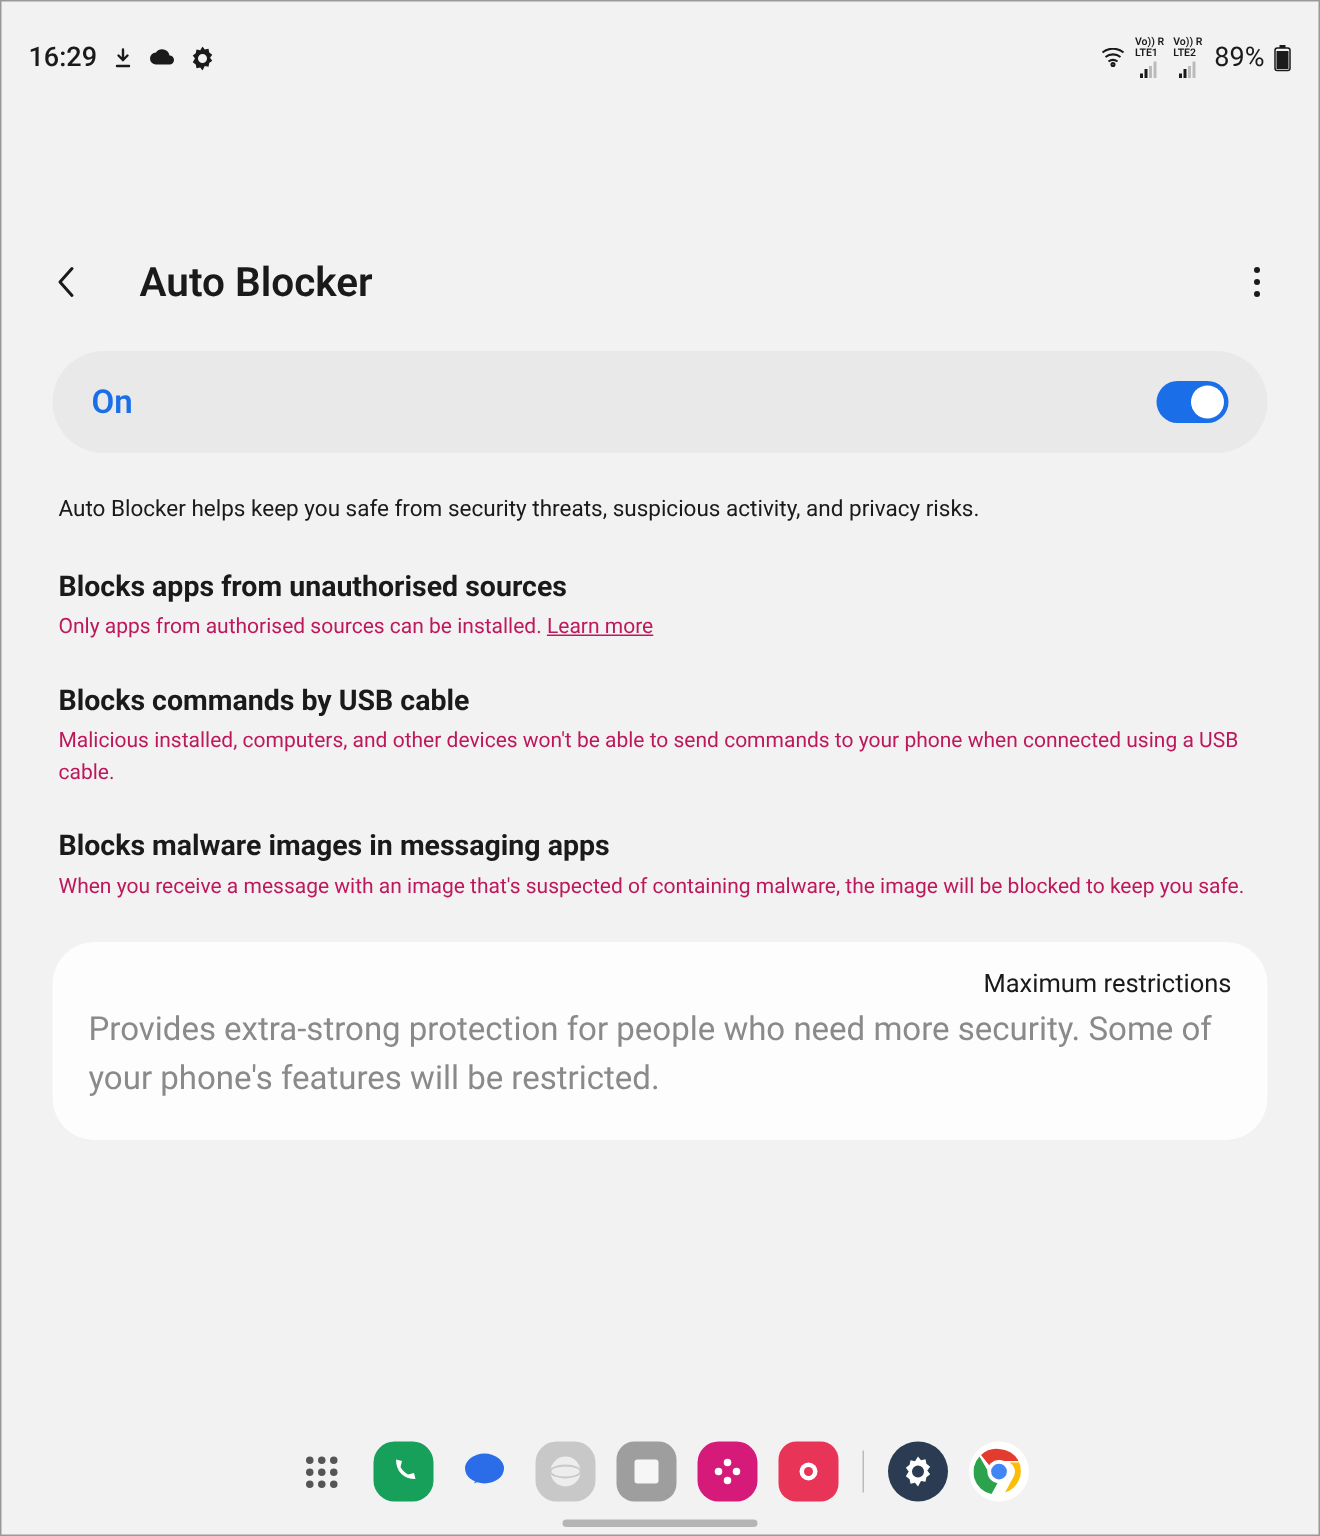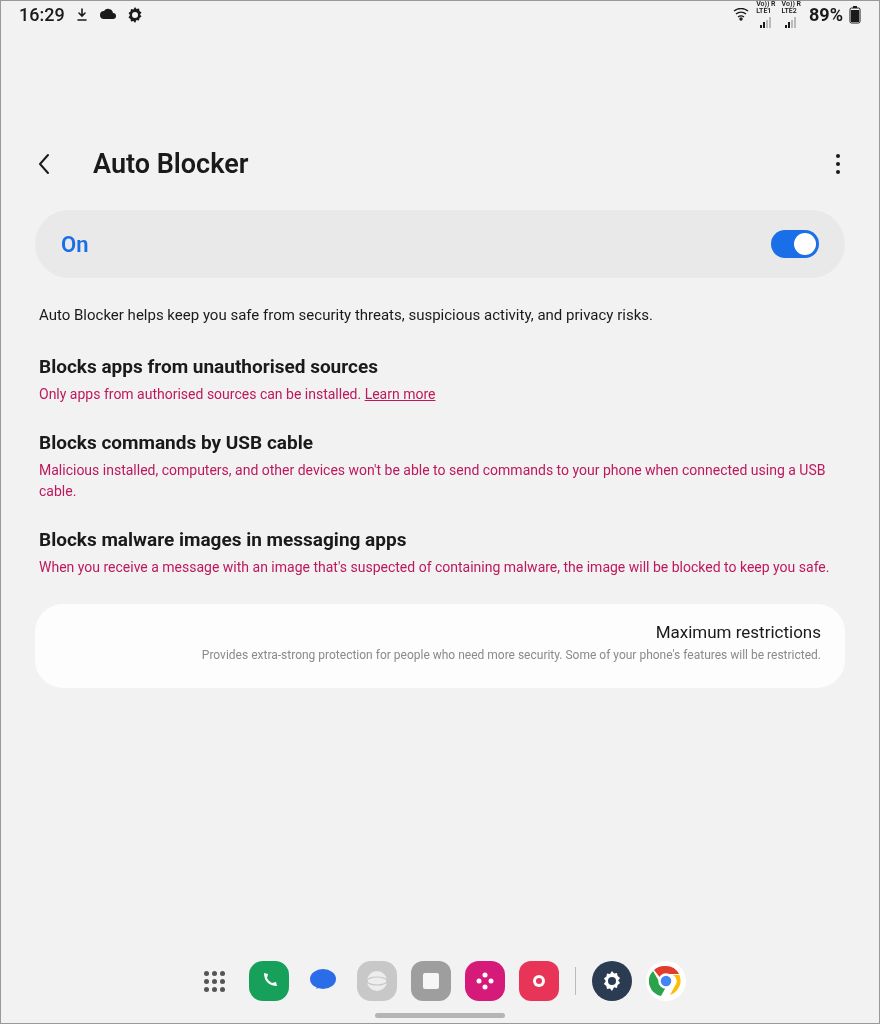--- a/index.html
+++ b/index.html
@@ -12,28 +12,28 @@
     position: relative;
     border: 1px solid #999;
     overflow: hidden;
   }
 
   
   .status-bar {
     display: flex;
     justify-content: space-between;
     align-items: center;
-    padding: 0 18px 6px 18px;
+    padding: 24px 18px 6px 18px;
     font-size: 18px;
     font-weight: 500;
   }
   .status-left, .status-right { display: flex; align-items: center; gap: 10px; }
   .status-left .icon, .status-right .icon { display: inline-flex; }
   .status-right { gap: 6px; font-size: 14px; }
-  .battery-pct { font-size: 18px; font-weight: 700; margin-left: 2px;}
+  .battery-pct { font-size: 18px; font-weight: 400; margin-left: 2px;}
   .sim-label { font-size: 7px; line-height: 7px; font-weight: 600; text-align:left;}
   .sim-block { display:flex; align-items:center; gap:2px;flex-direction:column;}
   .sig-bars { width:12px; height:11px; position:relative; }
   .sig-bars span { position:absolute; bottom:0; width:2px; background:#1a1a1a; }
   .sig-bars span:nth-child(1){left:0;height:3px;}
   .sig-bars span:nth-child(2){left:3px;height:6px;}
   .sig-bars span:nth-child(3){left:6px;height:8px;background:#bbb;}
   .sig-bars span:nth-child(4){left:9px;height:11px;background:#bbb;}
 
   
@@ -115,24 +115,23 @@
     margin-top: 8px;
   }
   .max-title {
     font-size: 17px;
     font-weight: 400;
     color: #1a1a1a;
     margin-bottom: 4px;
     text-align: right;
   }
   .max-text {
-    font-size: 12px;
+    font-size: 22px;
     line-height: 1.5;
     color: #8a8a8a;
-    text-align: right;
   }
 
   
   .dock {
     position: absolute;
     bottom: 22px;
     left: 0; right: 0;
     display: flex;
     justify-content: center;
     align-items: center;

